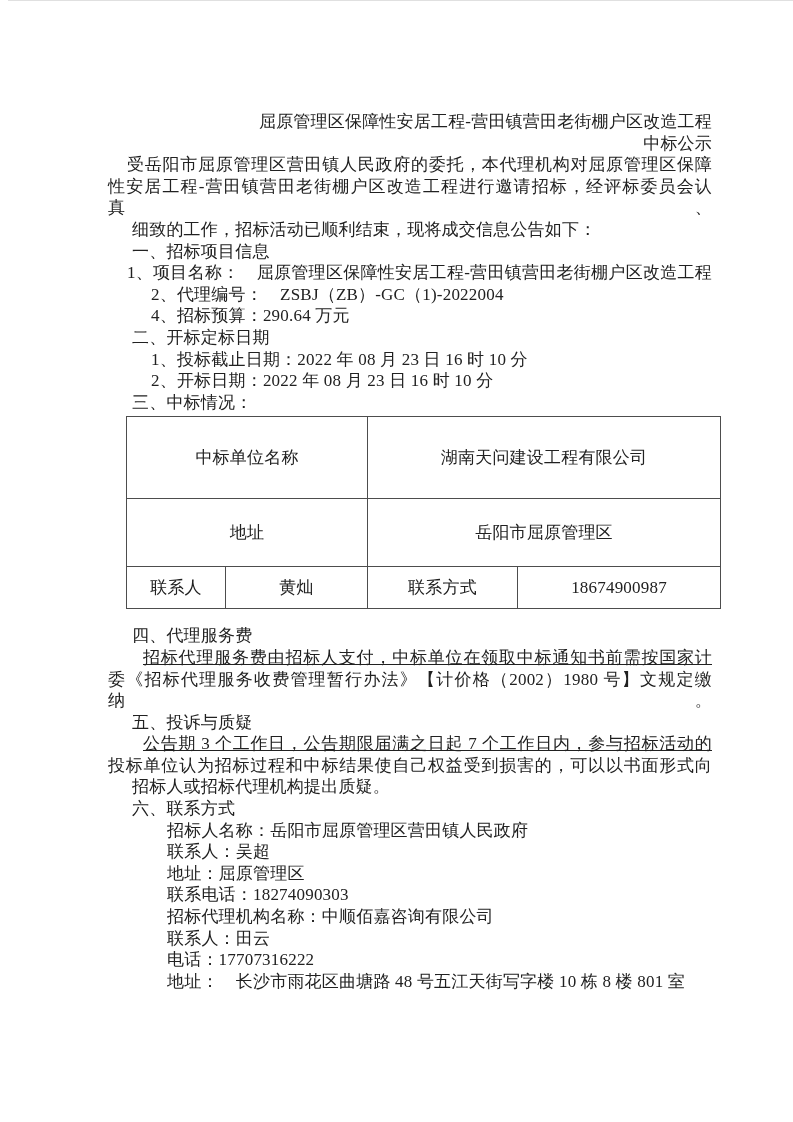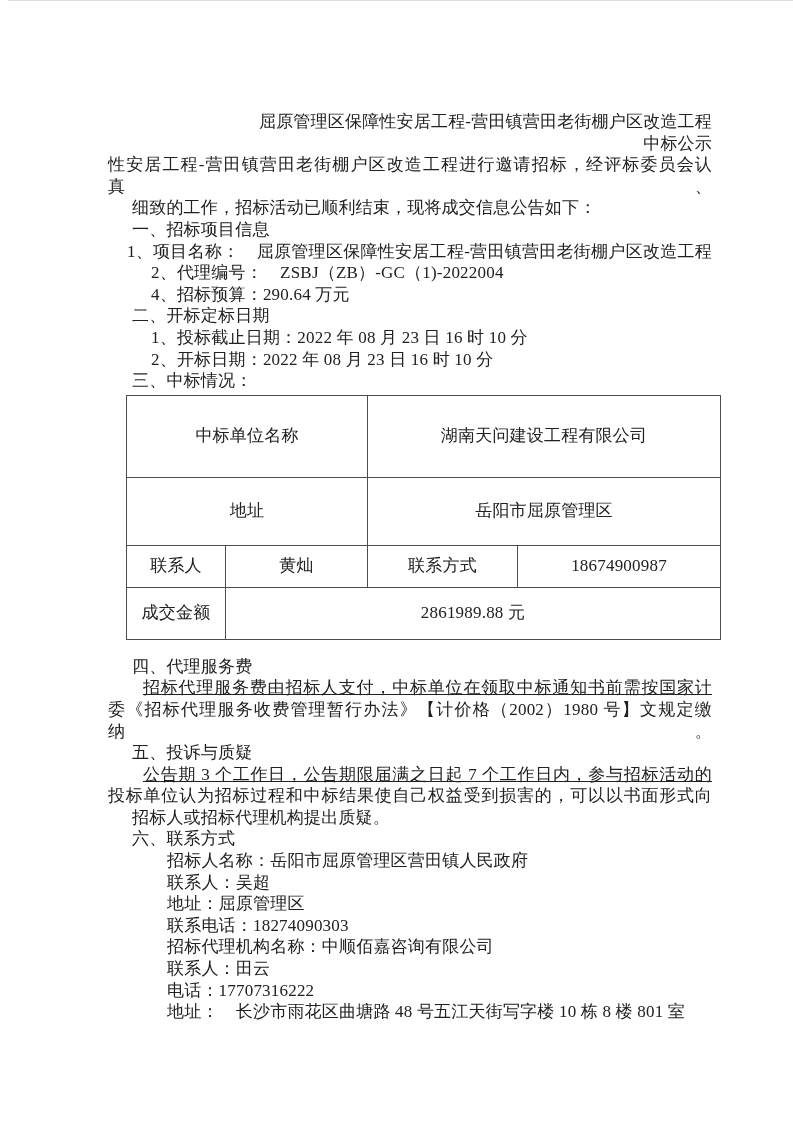--- a/index.html
+++ b/index.html
@@ -63,20 +63,21 @@
 </head>
 <body>
 
 <div class="page-top-edge"></div>
 
 <div class="content">
 
   <div class="center">屈原管理区保障性安居工程-营田镇营田老街棚户区改造工程</div>
   <div class="center">中标公示</div>
 
+  <div class="fill indent1">受岳阳市屈原管理区营田镇人民政府的委托，本代理机构对屈原管理区保障</div>
   <div class="fill">性安居工程-营田镇营田老街棚户区改造工程进行邀请招标，经评标委员会认真、</div>
   <div class="line">细致的工作，招标活动已顺利结束，现将成交信息公告如下：</div>
 
   <div class="line">一、招标项目信息</div>
   <div class="fill indent1">1、项目名称：　屈原管理区保障性安居工程-营田镇营田老街棚户区改造工程</div>
   <div class="line indent1">2、代理编号：　ZSBJ（ZB）-GC（1)-2022004</div>
   <div class="line indent1">4、招标预算：290.64 万元</div>
 
   <div class="line">二、开标定标日期</div>
   <div class="line indent1">1、投标截止日期：2022 年 08 月 23 日 16 时 10 分</div>
@@ -99,24 +100,20 @@
     <tr class="r2">
       <td colspan="2">地址</td>
       <td colspan="2">岳阳市屈原管理区</td>
     </tr>
     <tr class="r3">
       <td>联系人</td>
       <td>黄灿</td>
       <td>联系方式</td>
       <td>18674900987</td>
     </tr>
-    <tr class="r4">
-      <td>成交金额</td>
-      <td colspan="3">2861989.88 元</td>
-    </tr>
   </tbody>
     </table>
 
   <div class="line">四、代理服务费</div>
   <div class="fill indent2">招标代理服务费由招标人支付，中标单位在领取中标通知书前需按国家计</div>
   <div class="fill">委《招标代理服务收费管理暂行办法》【计价格（2002）1980 号】文规定缴纳。</div>
 
   <div class="line">五、投诉与质疑</div>
   <div class="fill indent2">公告期 3 个工作日，公告期限届满之日起 7 个工作日内，参与招标活动的</div>
   <div class="fill">投标单位认为招标过程和中标结果使自己权益受到损害的，可以以书面形式向</div>

